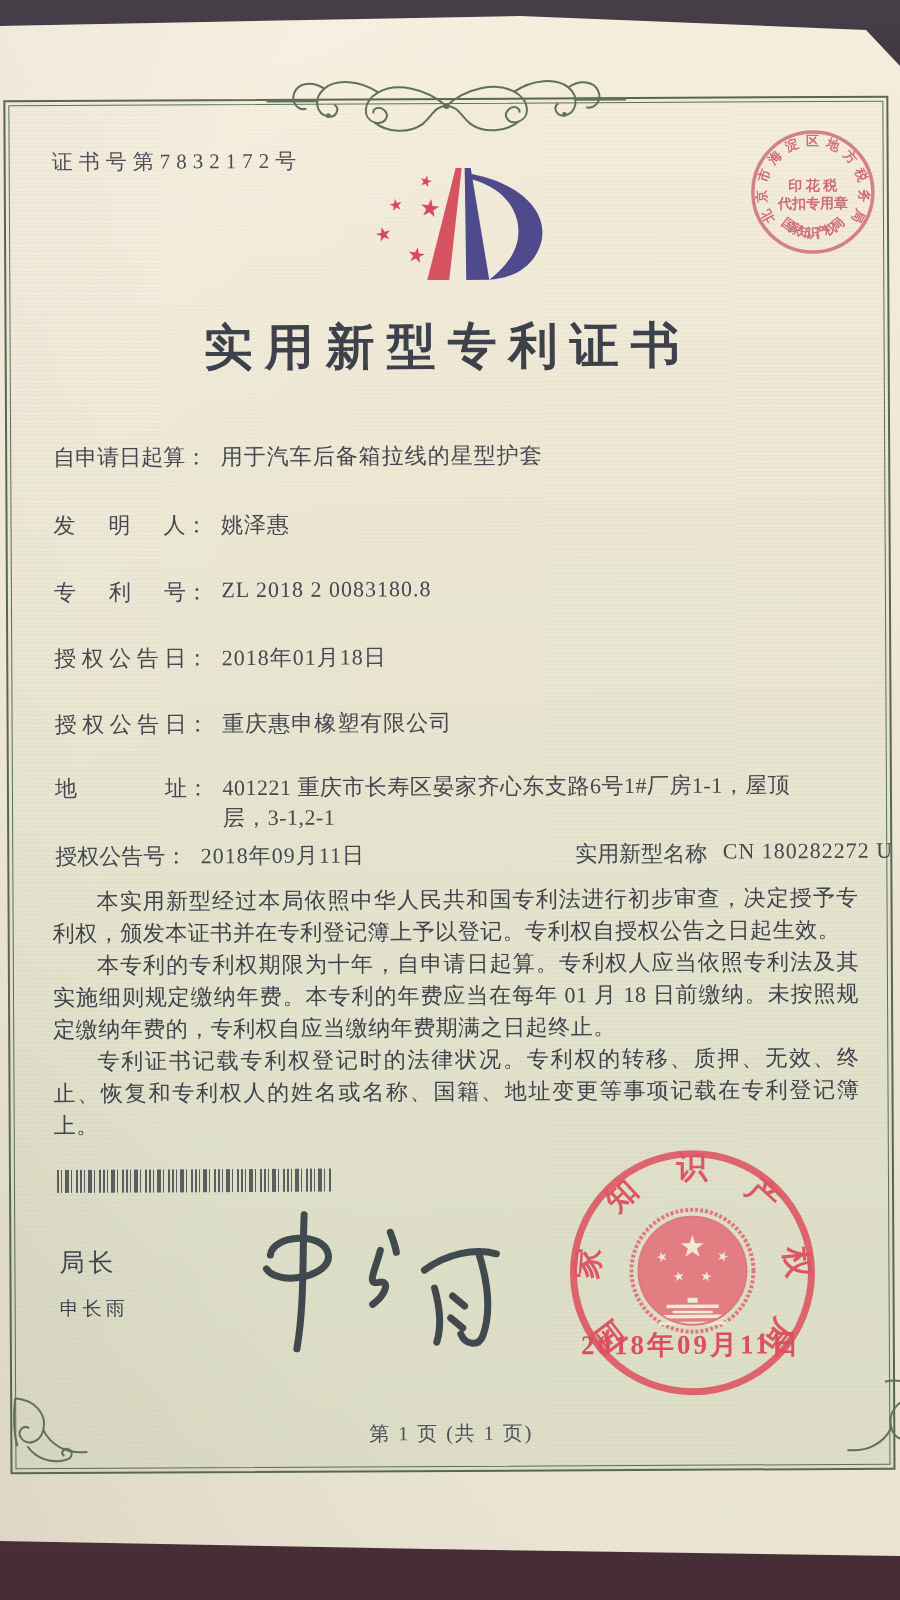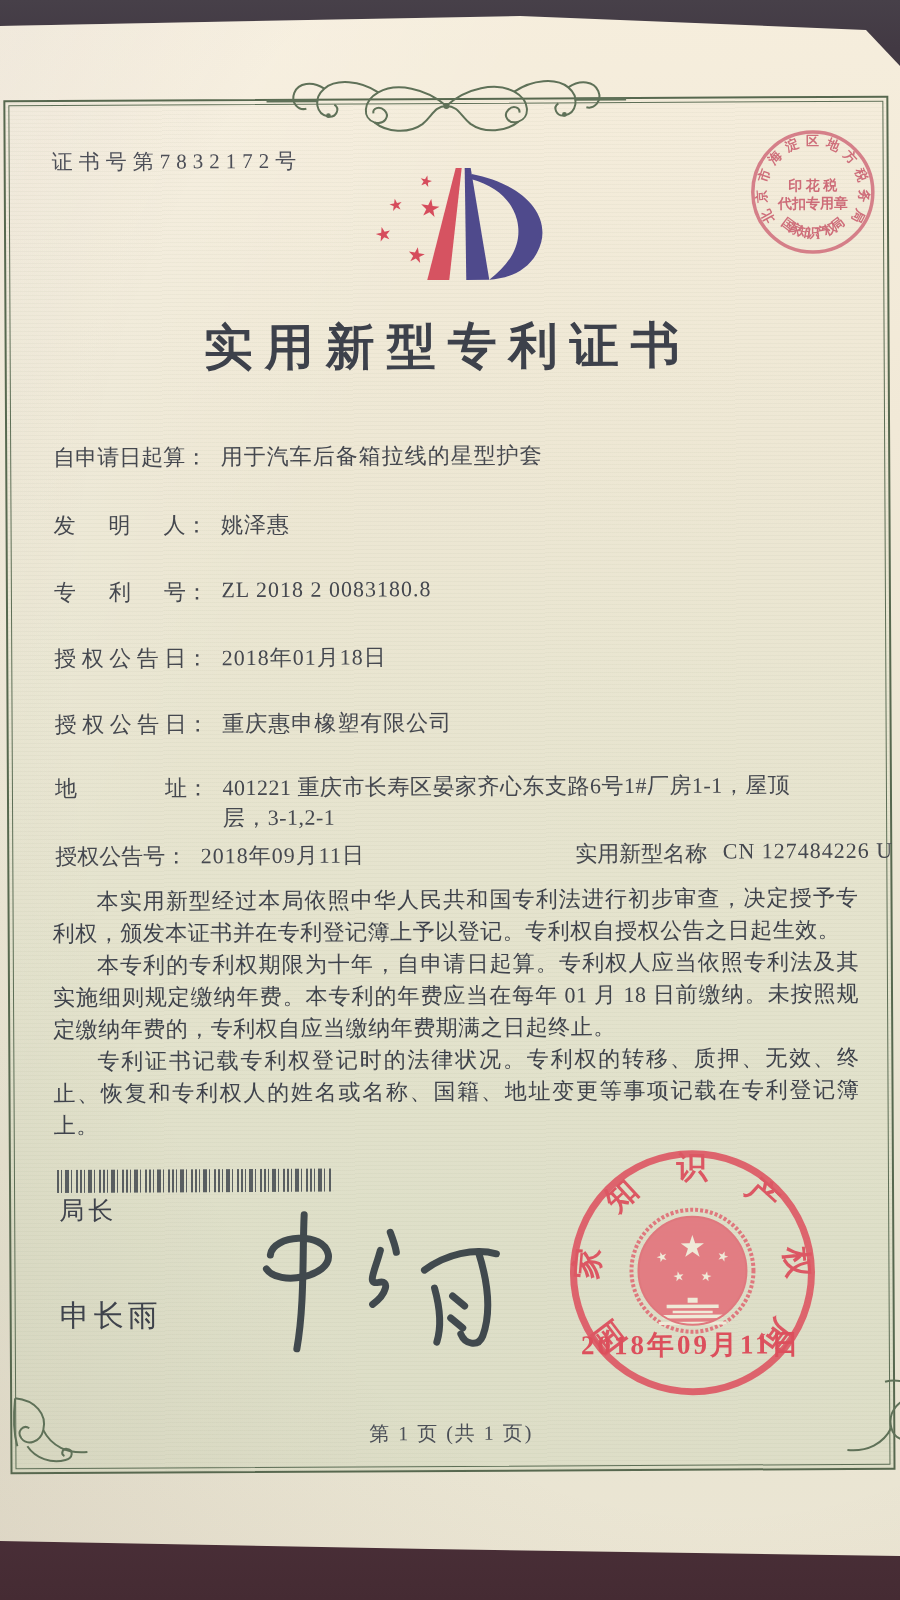--- a/index.html
+++ b/index.html
@@ -48,22 +48,22 @@
     font-size:22px;line-height:32px;color:#3f434c;text-align:justify;letter-spacing:.5px;
   }
   .body-text p{margin:0;text-indent:44px;}
   .barcode{
     position:absolute;left:55px;top:1168px;width:276px;height:23px;opacity:.82;
     background:repeating-linear-gradient(90deg,
       #3c424a 0 2px,transparent 2px 4px,#3c424a 4px 5px,transparent 5px 8px,
       #3c424a 8px 12px,transparent 12px 14px,#3c424a 14px 15px,transparent 15px 19px,
       #3c424a 19px 21px,transparent 21px 23px);
   }
-  .signoff-title{position:absolute;left:57px;top:1192px;font-size:25px;color:#3f434c;letter-spacing:4px;text-align:right;}
-  .signoff-name{position:absolute;left:57px;top:1294px;font-size:30px;color:#3f434c;letter-spacing:4px;}
+  .signoff-title{position:absolute;left:57px;top:1244px;font-size:25px;color:#3f434c;letter-spacing:4px;text-align:right;}
+  .signoff-name{position:absolute;left:57px;top:1294px;font-size:19px;color:#3f434c;letter-spacing:4px;}
   .signature{position:absolute;left:210px;top:1192px;width:310px;height:170px;}
   .seal-big{position:absolute;left:560px;top:1146px;width:260px;height:260px;}
   .seal-date{position:absolute;left:578px;top:1328px;font-size:27px;font-weight:bold;color:#dc4f5c;letter-spacing:3px;}
   .footer{position:absolute;left:148px;top:1420px;width:600px;text-align:center;font-size:20px;color:#4b4f57;letter-spacing:2px;}
   .stamp-char{font-size:13px;font-weight:bold;fill:#ce6e7a;}
   .stamp-center{font-weight:bold;fill:#cd6c78;}
   .seal-char{font-size:31px;font-weight:bold;fill:#dc5763;}
   .emblem-star{fill:#f2ecda;}
   .logo-star{fill:#d64c5c;}
   svg text{font-family:"Liberation Serif","DejaVu Serif",serif;}
@@ -177,21 +177,21 @@
   </div>
   <div class="field-row row-addr" style="top:772px">
     <span class="field-label">地址</span><span class="field-colon">：</span>
     <span class="field-value">401221 重庆市长寿区晏家齐心东支路6号1#厂房1-1，屋顶层，3-1,2-1</span>
   </div>
   <div class="field-row" style="top:840px">
     <span class="field-label" style="width:110px">授权公告号</span><span class="field-colon">：</span>
     <span class="field-value">2018年09月11日</span>
     <span class="grant2">
       <span class="field-label">实用新型名称</span><span class="field-colon">：</span>
-      <span class="field-value">CN 127484226 U</span>
+      <span class="field-value">CN 180282272 U</span>
     </span>
   </div>
 
   <div class="body-text">
     <p>本实用新型经过本局依照中华人民共和国专利法进行初步审查，决定授予专利权，颁发本证书并在专利登记簿上予以登记。专利权自授权公告之日起生效。</p>
     <p>本专利的专利权期限为十年，自申请日起算。专利权人应当依照专利法及其实施细则规定缴纳年费。本专利的年费应当在每年 01 月 18 日前缴纳。未按照规定缴纳年费的，专利权自应当缴纳年费期满之日起终止。</p>
     <p>专利证书记载专利权登记时的法律状况。专利权的转移、质押、无效、终止、恢复和专利权人的姓名或名称、国籍、地址变更等事项记载在专利登记簿上。</p>
   </div>
 
   <div class="barcode"></div>

